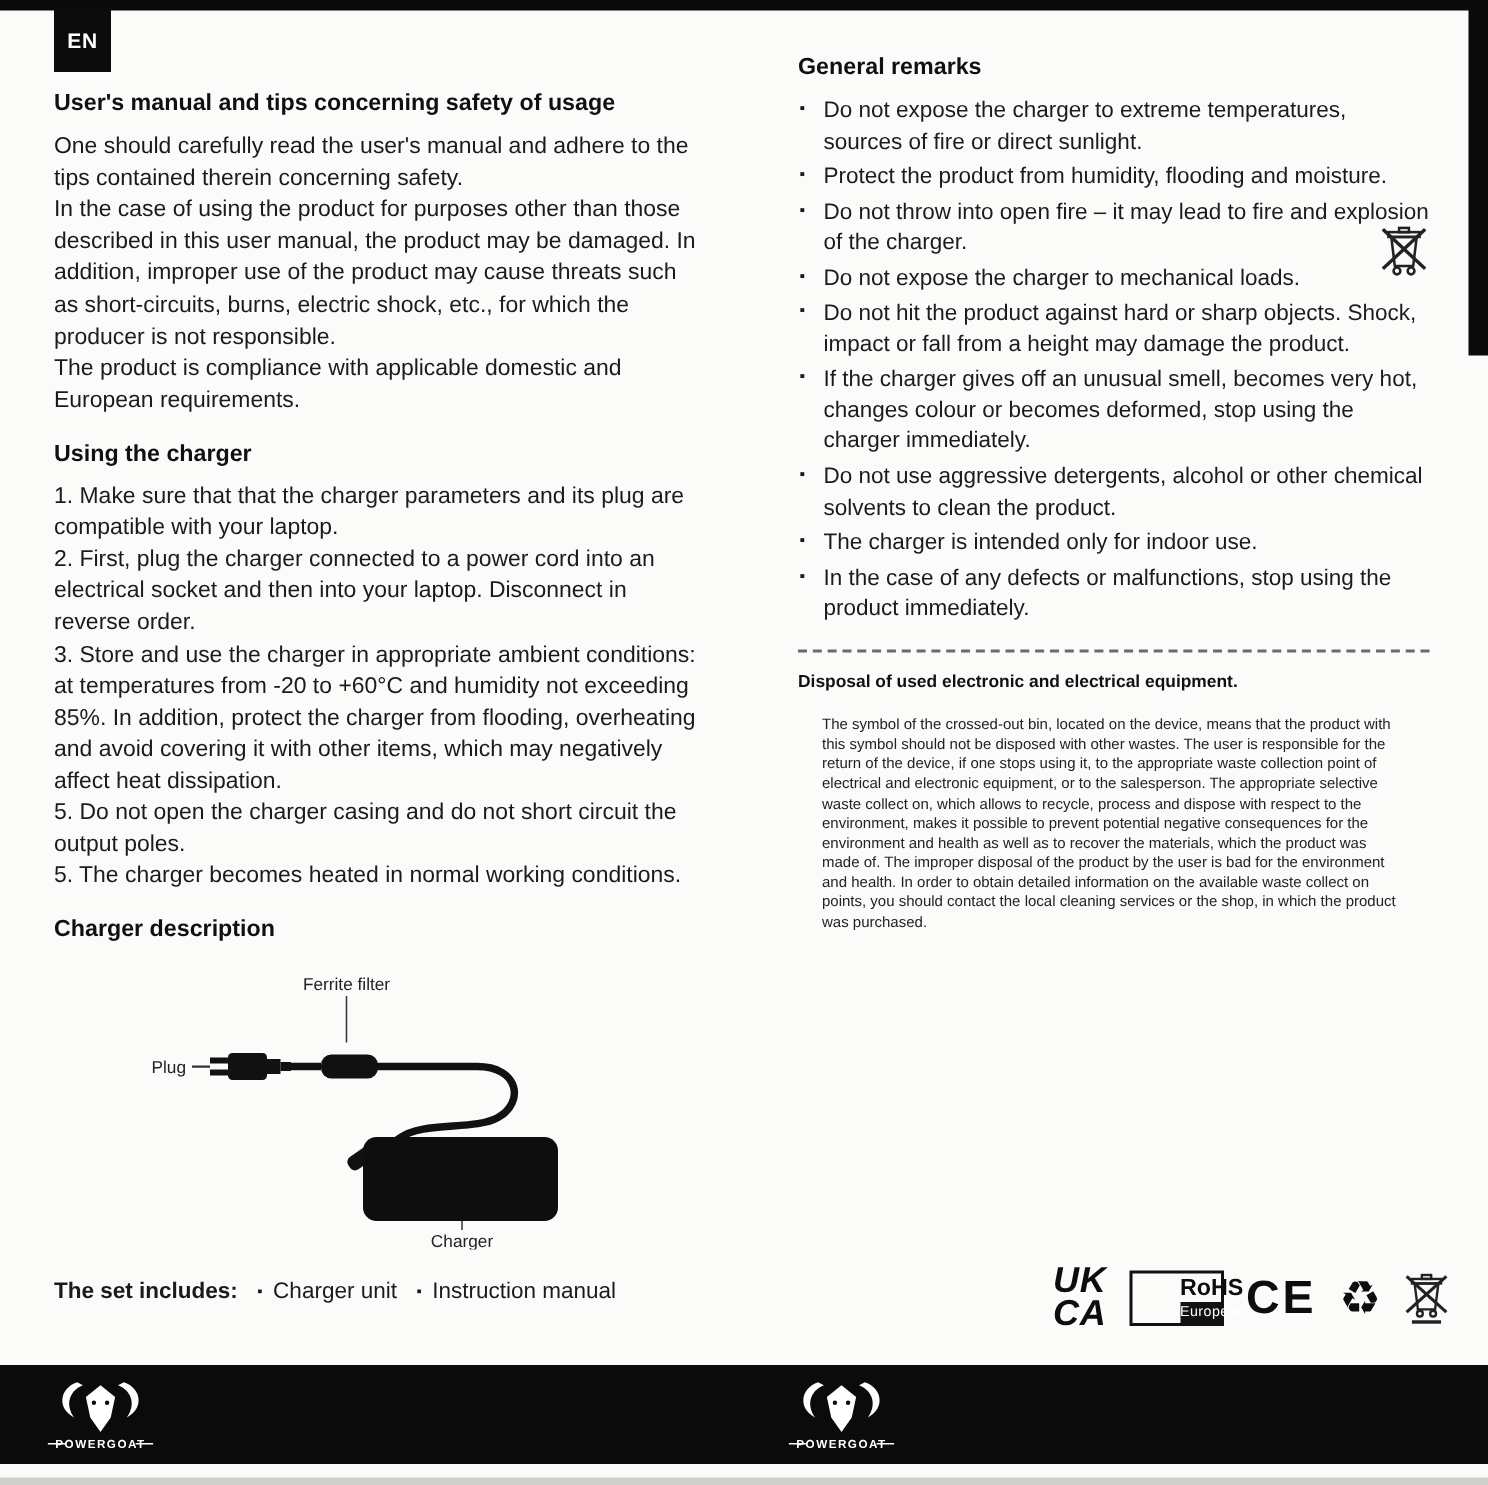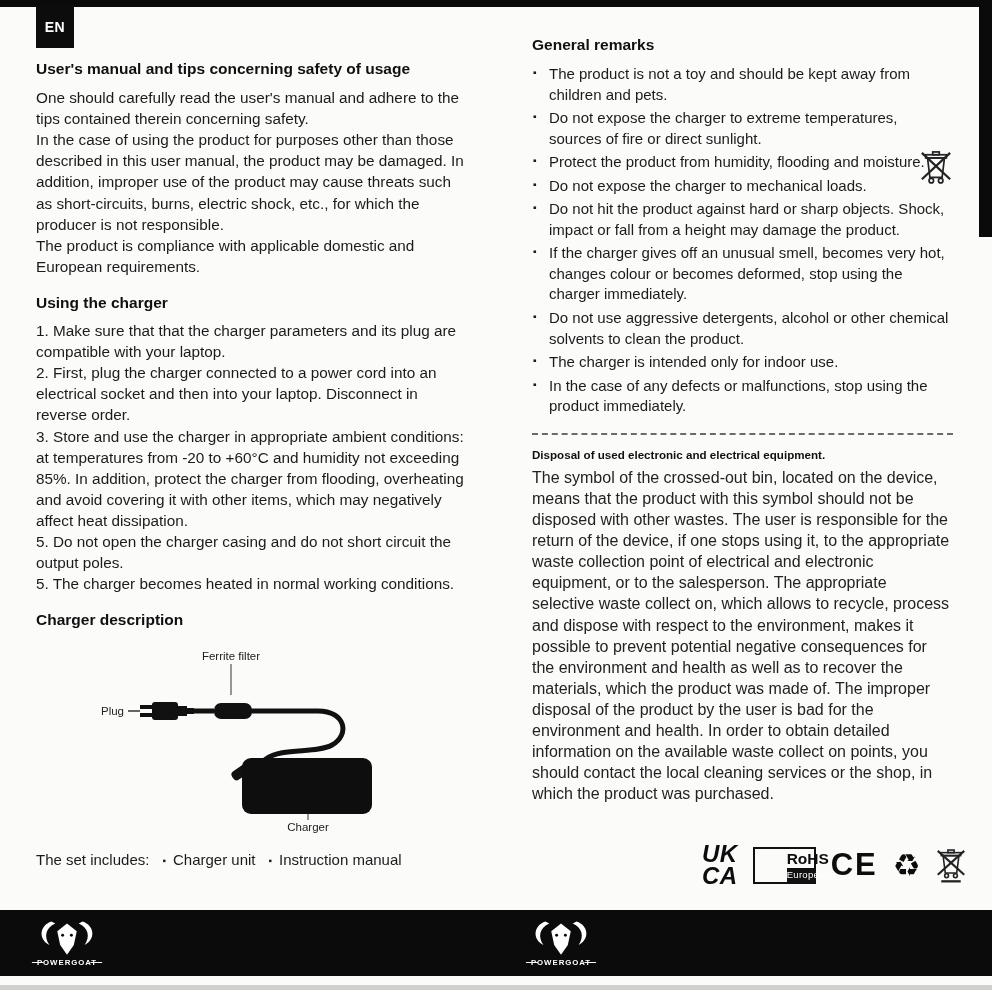--- a/index.html
+++ b/index.html
@@ -36,31 +36,31 @@
     position:relative; padding-left:17px; font-size:15px; line-height:1.37;
     margin-bottom:3px;
   }
   ul.remarks li::before {
     content:"▪"; position:absolute; left:1px; top:1px; font-size:10.5px; color:#1b1b1b;
   }
 
   .dash-sep { border:none; border-top:2px dashed #6b6b6b; margin:16px 0 13px 0; }
 
   .small-h { font-weight:bold; font-size:11.6px; margin:0 0 6px 0; color:#101010; }
-  .small-body { font-size:16px; line-height:1.32; margin:0; color:#222; }
+  .small-body { font-size:10px; line-height:1.32; margin:16px; color:#222; }
 
   
   .weee-top { position:absolute; left:920px; top:148px; }
 
   
   .diagram { margin-top:10px; margin-left:48px; }
 
   
   .includes { margin-top:14px; font-size:15px; white-space:nowrap; }
-  .inc-label { font-weight:normal; }
+  .inc-label { font-weight:bold; }
   .inc-item { margin-left:13px; }
   .inc-item::before { content:"▪"; font-size:10px; margin-right:7px; vertical-align:1px; }
 
   
   .marks-row {
     position:absolute; left:702px; top:843px; display:flex; align-items:center; gap:15px;
   }
   .ukca { font-weight:bold; font-size:24px; line-height:0.92; letter-spacing:0.5px; color:#0d0d0d;font-style:italic; }
   .rohs { border:2.5px solid #111; width:63px; text-align:center; background:#fbfbfa;padding-left:32px; }
   .rohs-top { font-weight:bold; font-size:15.5px; padding:1px 0 0 0; color:#0d0d0d; }
@@ -138,23 +138,23 @@
 
       <div class="includes">
         <span class="inc-label">The set includes:</span><span class="inc-item">Charger unit</span><span class="inc-item">Instruction manual</span>
       </div>
     </div>
   </div>
 
   <div class="col-right">
     <div class="h1">General remarks</div>
     <ul class="remarks">
-      <li>The product is not a toy and should be kept away from children and pets.</li>
       <li>Do not expose the charger to extreme temperatures, sources of fire or direct sunlight.</li>
       <li>Protect the product from humidity, flooding and moisture.</li>
+      <li>Do not throw into open fire – it may lead to fire and explosion of the charger.</li>
       <li>Do not expose the charger to mechanical loads.</li>
       <li>Do not hit the product against hard or sharp objects. Shock, impact or fall from a height may damage the product.</li>
       <li>If the charger gives off an unusual smell, becomes very hot, changes colour or becomes deformed, stop using the charger immediately.</li>
       <li>Do not use aggressive detergents, alcohol or other chemical solvents to clean the product.</li>
       <li>The charger is intended only for indoor use.</li>
       <li>In the case of any defects or malfunctions, stop using the product immediately.</li>
     </ul>
 
     <hr class="dash-sep">
 

